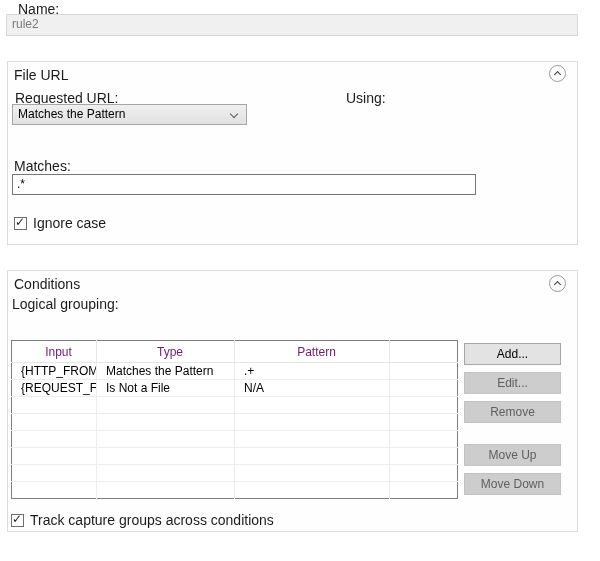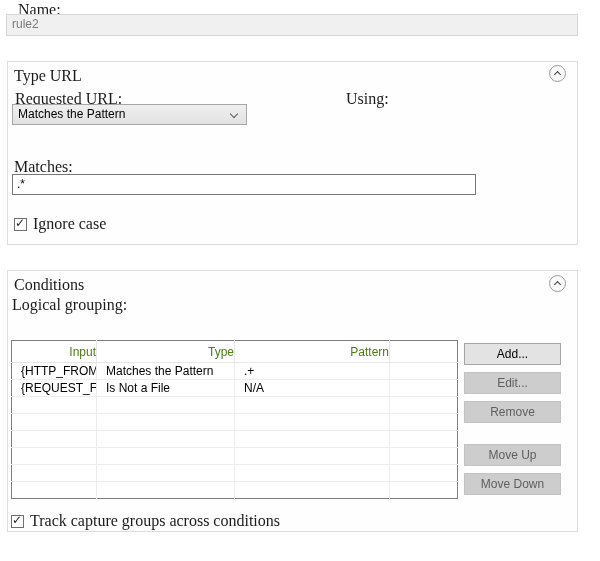--- a/index.html
+++ b/index.html
@@ -11,21 +11,21 @@
   }
   #screen {
     position: relative;
     width: 600px;
     height: 561px;
     background: #fff;
     overflow: hidden;
   }
   .abs { position: absolute; }
 
-  .label { font-size: 16px; color: #1b1b1b; white-space: nowrap; font-family: Liberation Serif, serif; }
+  .label { font-size: 14px; color: #1b1b1b; white-space: nowrap; }
 
   
   .textbox-disabled {
     background: #f0f0f0;
     border: 1px solid #d6d6d6;
     color: #7a7a7a;
     line-height: 19px;
     padding-left: 5px;
     overflow: hidden;
     white-space: nowrap;
@@ -128,26 +128,26 @@
   
   .cond-table {
     border-collapse: collapse;
     table-layout: fixed;
     width: 446px;
     background: #fff;
     border: 1px solid #7e7e7e;
   }
   .cond-table th {
     font-weight: normal;
-    text-align: right;
+    text-align: center;
     height: 22px;
     padding: 0 0 0 9px;
     border-right: 1px solid #e6e6e6;
     border-bottom: 1px solid #e6e6e6;
-    color: #4d7c0f;
+    color: #701a75;
     overflow: hidden; white-space: nowrap;
   }
   .cond-table td {
     height: 17px;
     padding: 0 0 0 9px;
     border-right: 1px solid #ededed;
     border-bottom: 1px solid #ededed;
     color: #000;
     overflow: hidden; white-space: nowrap;
   }
@@ -156,21 +156,21 @@
 </style>
 </head>
 <body>
 
 <div id="screen">
 
   <div class="abs label" style="left:18px; top:1px;">Name:</div>
   <div class="abs textbox-disabled" style="left:6px; top:14px; width:572px; height:22px;">rule2</div>
 
   <div class="abs groupbox" style="left:7px; top:61px; width:571px; height:184px;">
-    <div class="group-title label">Type URL</div>
+    <div class="group-title label">File URL</div>
     <div class="collapse-btn" style="right:11px; top:3px;">
       <span class="chev-up"></span>
     </div>
 
     <div class="abs label" style="left:7px; top:28px;">Requested URL:</div>
     <div class="abs combo" style="left:4px; top:42px; width:235px;">
       <span>Matches the Pattern</span>
       <span class="combo-arrow"></span>
     </div>
 

